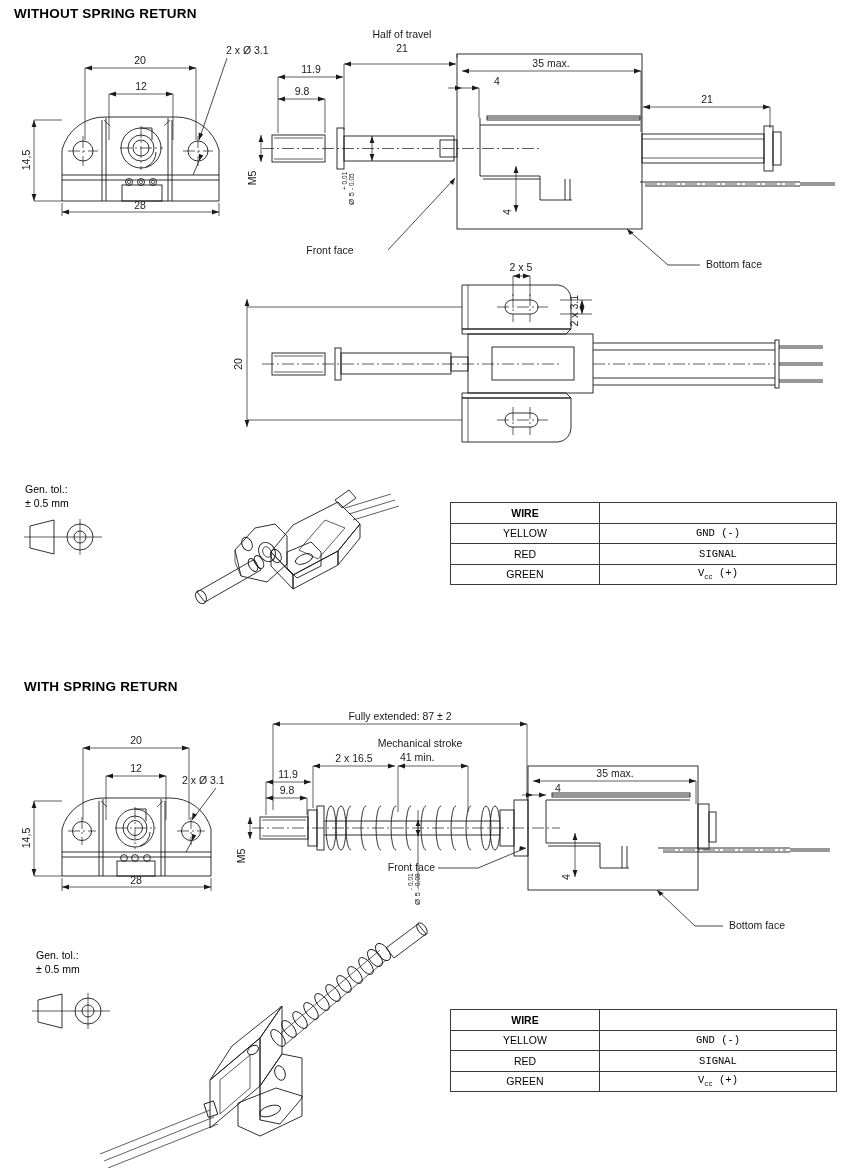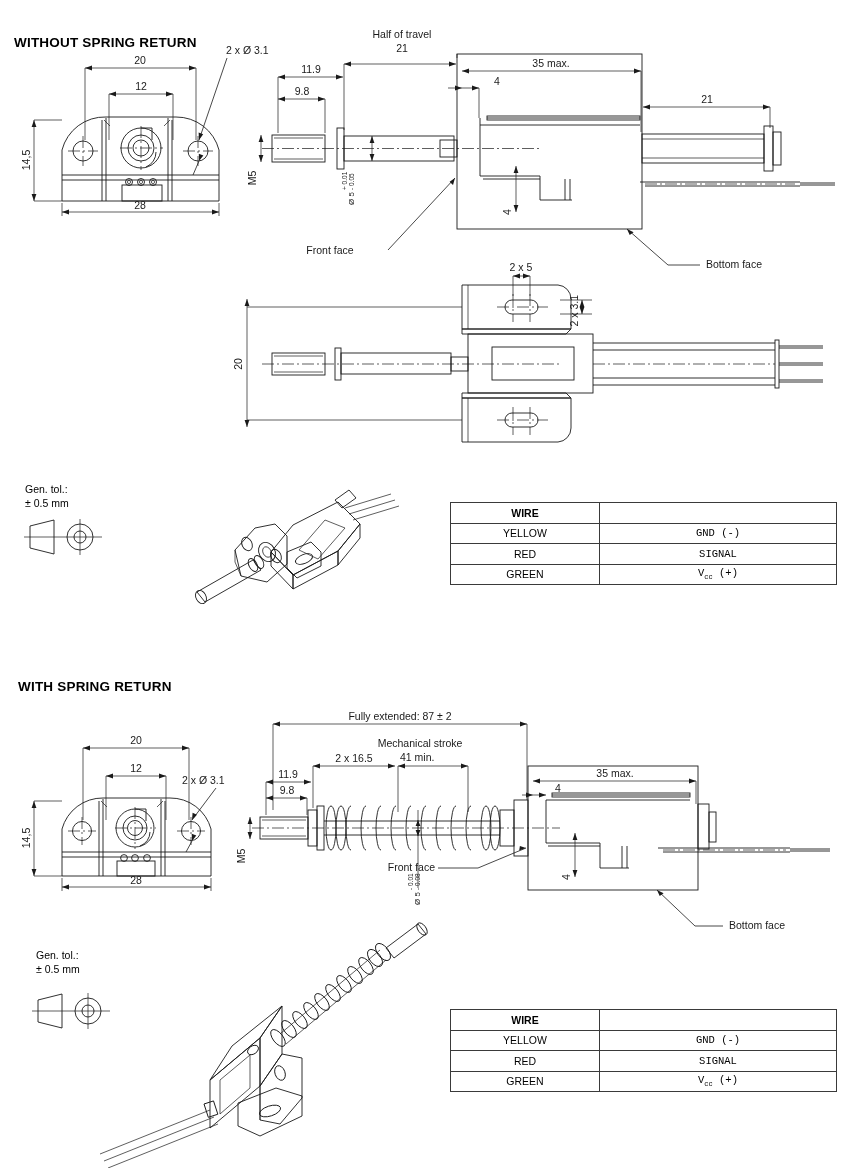--- a/index.html
+++ b/index.html
@@ -24,21 +24,21 @@
   .wire-table .c1{width:148px;}
   .wire-table .c2{width:236px;font-family:Liberation Mono, monospace;}
   .gentol{position:absolute;font-size:10.5px;line-height:14px;}
   sub{font-size:7px;}
 </style>
 </head>
 <body>
 
 <div class="page">
 
-  <div class="sec-title" style="left:14px;top:6px;margin-top:29px;">WITHOUT SPRING RETURN</div>
+  <div class="sec-title" style="left:14px;top:6px;">WITHOUT SPRING RETURN</div>
 
   <svg width="850" height="470" style="top:0;">
 
     <g>
 
       <path class="stroke" d="M62 201 L62 150 A44 44 0 0 1 106 117 L176 117 A44 44 0 0 1 219 150 L219 201 Z"></path>
       <line class="stroke" x1="62" y1="175" x2="219" y2="175"></line>
       <line class="stroke" x1="62" y1="180" x2="219" y2="180"></line>
 
       <line class="stroke" x1="102" y1="120" x2="102" y2="201"></line>
@@ -331,21 +331,21 @@
       <td class="c1">RED</td>
       <td class="c2">SIGNAL</td>
     </tr>
     <tr>
       <td class="c1">GREEN</td>
       <td class="c2"><span>V<sub>cc</sub> (+)</span></td>
     </tr>
   </tbody>
     </table>
 
-  <div class="sec-title" style="left:18px;top:679px;">WITH SPRING RETURN</div>
+  <div class="sec-title" style="left:24px;top:679px;">WITH SPRING RETURN</div>
 
   <svg width="850" height="250" style="top:700px;">
 
     <g>
       <path class="stroke" d="M62 176 L62 129 A42 42 0 0 1 103 98 L170 98 A42 42 0 0 1 211 129 L211 176 Z"></path>
       <line class="stroke" x1="62" y1="152" x2="211" y2="152"></line>
       <line class="stroke" x1="62" y1="157" x2="211" y2="157"></line>
       <line class="stroke" x1="99" y1="101" x2="99" y2="176"></line>
       <line class="stroke" x1="103" y1="99" x2="103" y2="176"></line>
       <line class="stroke" x1="161" y1="99" x2="161" y2="176"></line>

